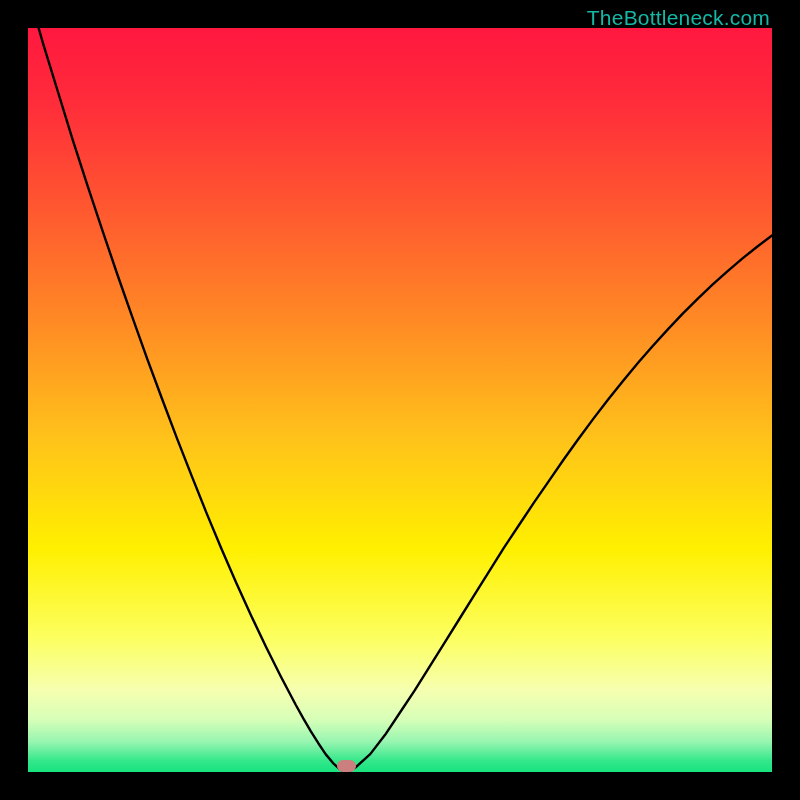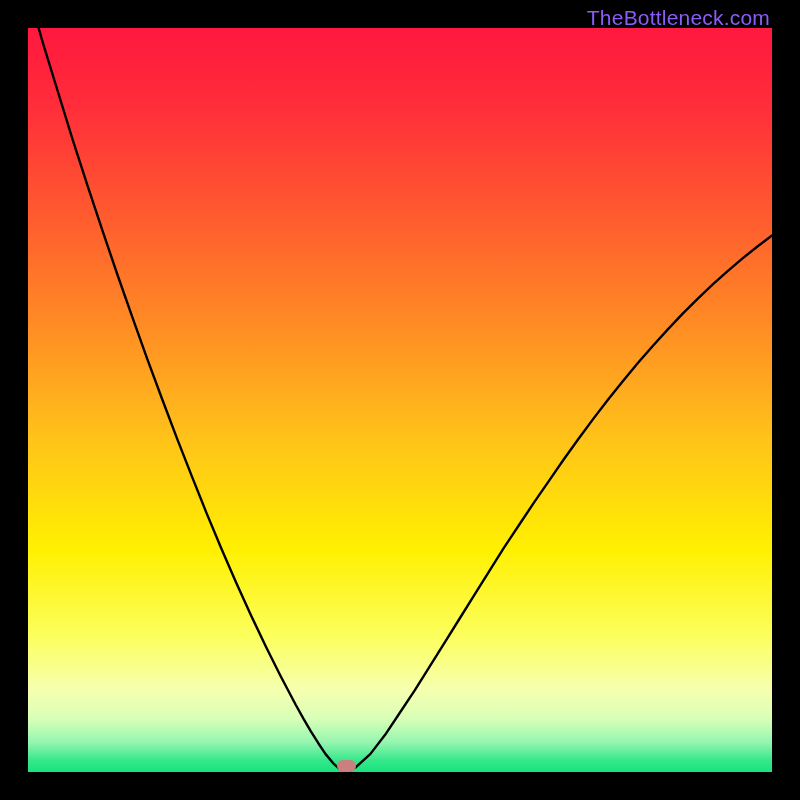--- a/index.html
+++ b/index.html
@@ -30,21 +30,21 @@
     inset: 0;
   }
   .curve-layer {
     position: absolute;
     inset: 0;
   }
   .watermark {
     position: absolute;
     top: 6px;
     right: 30px;
-    color: #8b5cf6;
+    color: #14b8a6;
     font-size: 21px;
     letter-spacing: 0.2px;
     font-weight: 400;
     font-family: Arial, Helvetica, sans-serif;
   }
   .marker {
     position: absolute;
     border-radius: 6px;
     background: #cc7f7f;
   }

